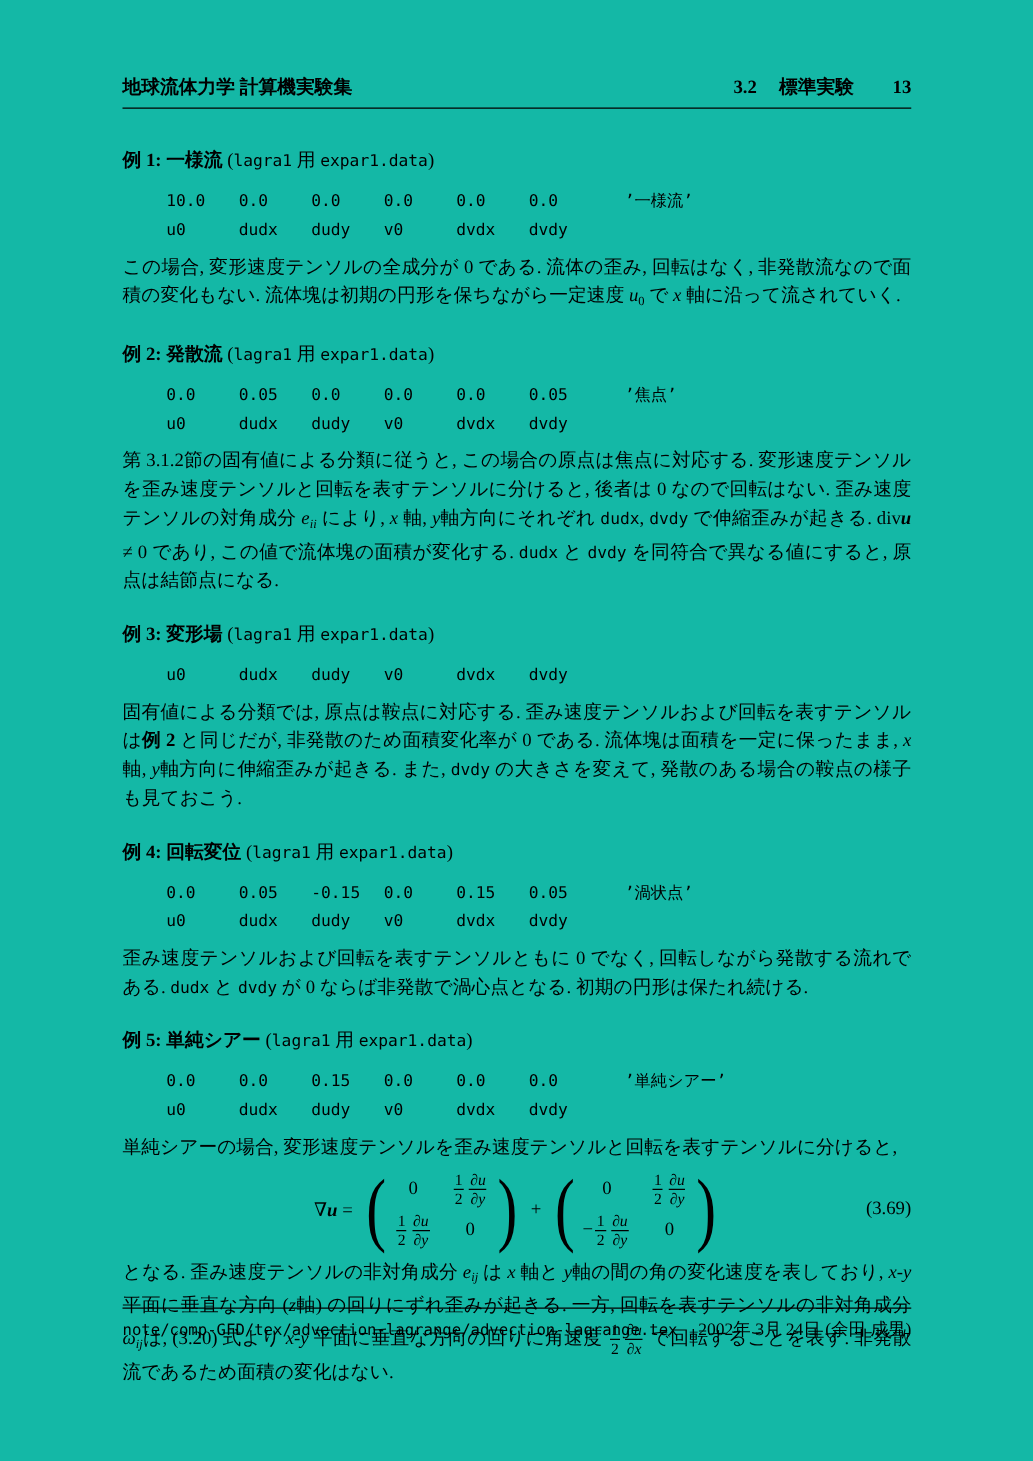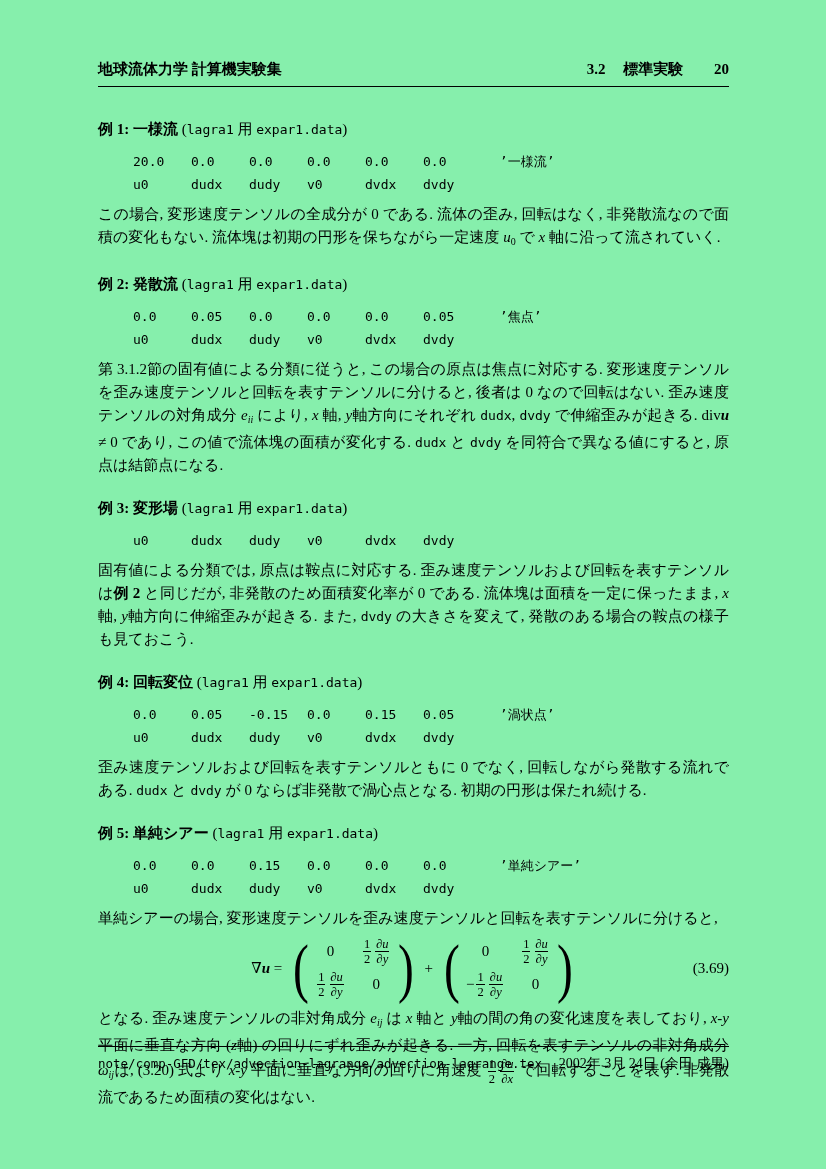--- a/index.html
+++ b/index.html
@@ -1,21 +1,21 @@
 <!DOCTYPE html>
 <html><head>
 <meta charset="utf-8">
 <style>
   * { box-sizing: border-box; }
   html, body { margin: 0; padding: 0; background: #ffffff; }
   .page {
     position: relative;
     width: 826px;
     height: 1169px;
-    background: #86efac;
+    background: #14b8a6;
     color: #000000;
     font-family: "Liberation Serif", "DejaVu Serif", serif;
     font-size: 15px;
     overflow: hidden;
   }
   .header {
     position: absolute;
     left: 98px; top: 60px; width: 631px;
     display: flex; justify-content: space-between; align-items: baseline;
     font-weight: bold;
@@ -92,31 +92,31 @@
 </head>
 <body>
 
 <div class="page">
 
   <div class="header">
     <span class="h-left">地球流体力学 計算機実験集</span>
     <span class="h-right">
       <span>3.2</span>
       <span class="h-sec-title">標準実験</span>
-      <span class="h-page">20</span>
+      <span class="h-page">13</span>
     </span>
   </div>
 
   <div class="content">
 
     <section class="example">
       <h3 class="ex-heading"><span class="seg-bf">例 1: 一様流</span><span class="seg-rm"> (</span><span class="seg-tt">lagra1</span><span class="seg-rm"> 用 </span><span class="seg-tt">expar1.data</span><span class="seg-rm">)</span></h3>
       <div class="data-block">
         <div class="data-row">
-          <span><span class="cell">20.0</span><span class="cell">0.0</span><span class="cell">0.0</span><span class="cell">0.0</span><span class="cell">0.0</span><span class="cell">0.0</span></span>
+          <span><span class="cell">10.0</span><span class="cell">0.0</span><span class="cell">0.0</span><span class="cell">0.0</span><span class="cell">0.0</span><span class="cell">0.0</span></span>
           <span class="comment">’一様流’</span>
         </div>
         <div class="data-row">
           <span><span class="cell">u0</span><span class="cell">dudx</span><span class="cell">dudy</span><span class="cell">v0</span><span class="cell">dvdx</span><span class="cell">dvdy</span></span>
         </div>
       </div>
       <p class="para"><span class="seg-rm">この場合, 変形速度テンソルの全成分が 0 である. 流体の歪み, 回転はなく, 非発散流なので面積の変化もない. 流体塊は初期の円形を保ちながら一定速度 </span><span class="seg-it">u</span><span class="seg-subr">0</span><span class="seg-rm"> で </span><span class="seg-it">x</span><span class="seg-rm"> 軸に沿って流されていく.</span></p>
     </section>
 
     <section class="example">

